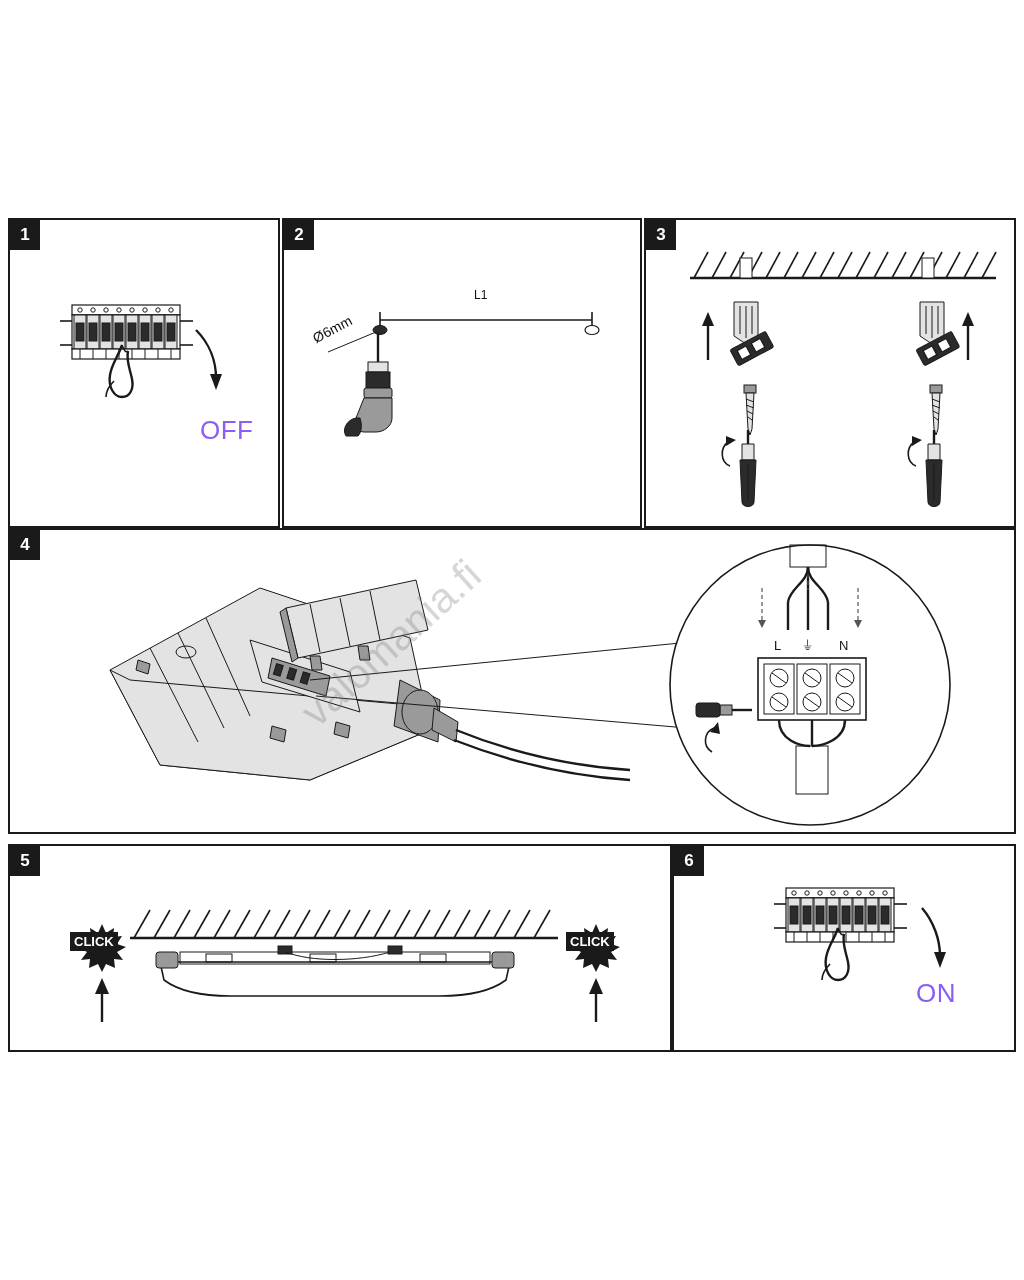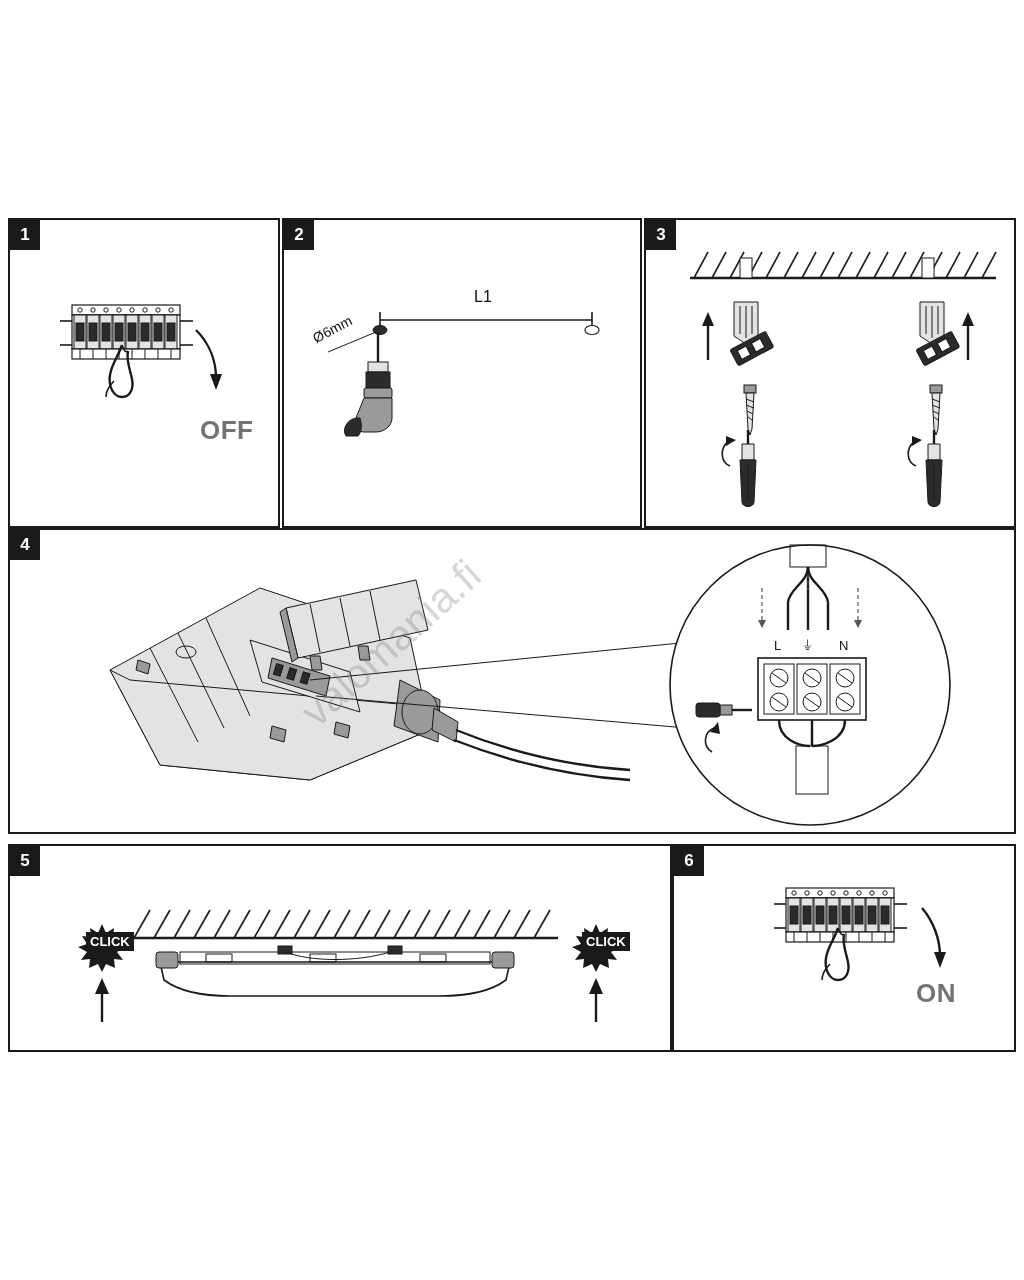--- a/index.html
+++ b/index.html
@@ -32,34 +32,33 @@
     font-size: 17px;
     font-weight: bold;
     display: flex;
     align-items: center;
     justify-content: center;
     font-family: "Liberation Sans", sans-serif;
   }
   .big-word {
     position: absolute;
     font-size: 26px;
-    font-weight: bold;
+    font-weight: normal;
     letter-spacing: 0.5px;
-    color: #737373;
+    color: #8b5cf6;
   }
   .small-label {
     position: absolute;
     font-size: 14px;
     color: #111;
   }
   .click-word {
     font-size: 13px;
     font-weight: bold;
     color: #111;
-    margin-left: 16px;
   }
 
   
   #watermark {
     position: absolute;
     left: 330px;
     top: 540px;
     width: 380px;
     height: 260px;
     color: rgba(120,120,120,0.30);
@@ -185,21 +184,21 @@
         <rect class="fill-light" x="12" y="2" width="20" height="10"></rect>
         <rect class="fill-dark" x="10" y="12" width="24" height="16"></rect>
         <rect class="fill-mid" x="8" y="28" width="28" height="10" rx="2"></rect>
 
         <path class="fill-mid" d="M8,38 L36,38 L36,58 C36,66 28,72 20,72 L8,72 C2,72 0,66 0,58 Z"></path>
 
         <path class="fill-dark" d="M0,58 C-10,60 -14,70 -10,76 L2,76 C6,72 6,64 4,58 Z"></path>
       </g>
     </svg>
 
-    <div class="small-label" style="left:190px; top:68px; font-size:16px;">L1</div>
+    <div class="small-label" style="left:190px; top:68px; font-size:12px;">L1</div>
     <div class="small-label" style="left:26px; top:112px; transform:rotate(-28deg); transform-origin:left top;">Ø6mm</div>
   </div>
 
   <div class="panel" style="left:644px; top:218px; width:372px; height:310px;">
     <div class="step-badge">3</div>
 
     <svg width="372" height="310" style="position:absolute;left:0;top:0;">
 
       <g>
         <line class="ln-th" x1="44" y1="58" x2="350" y2="58"></line>

